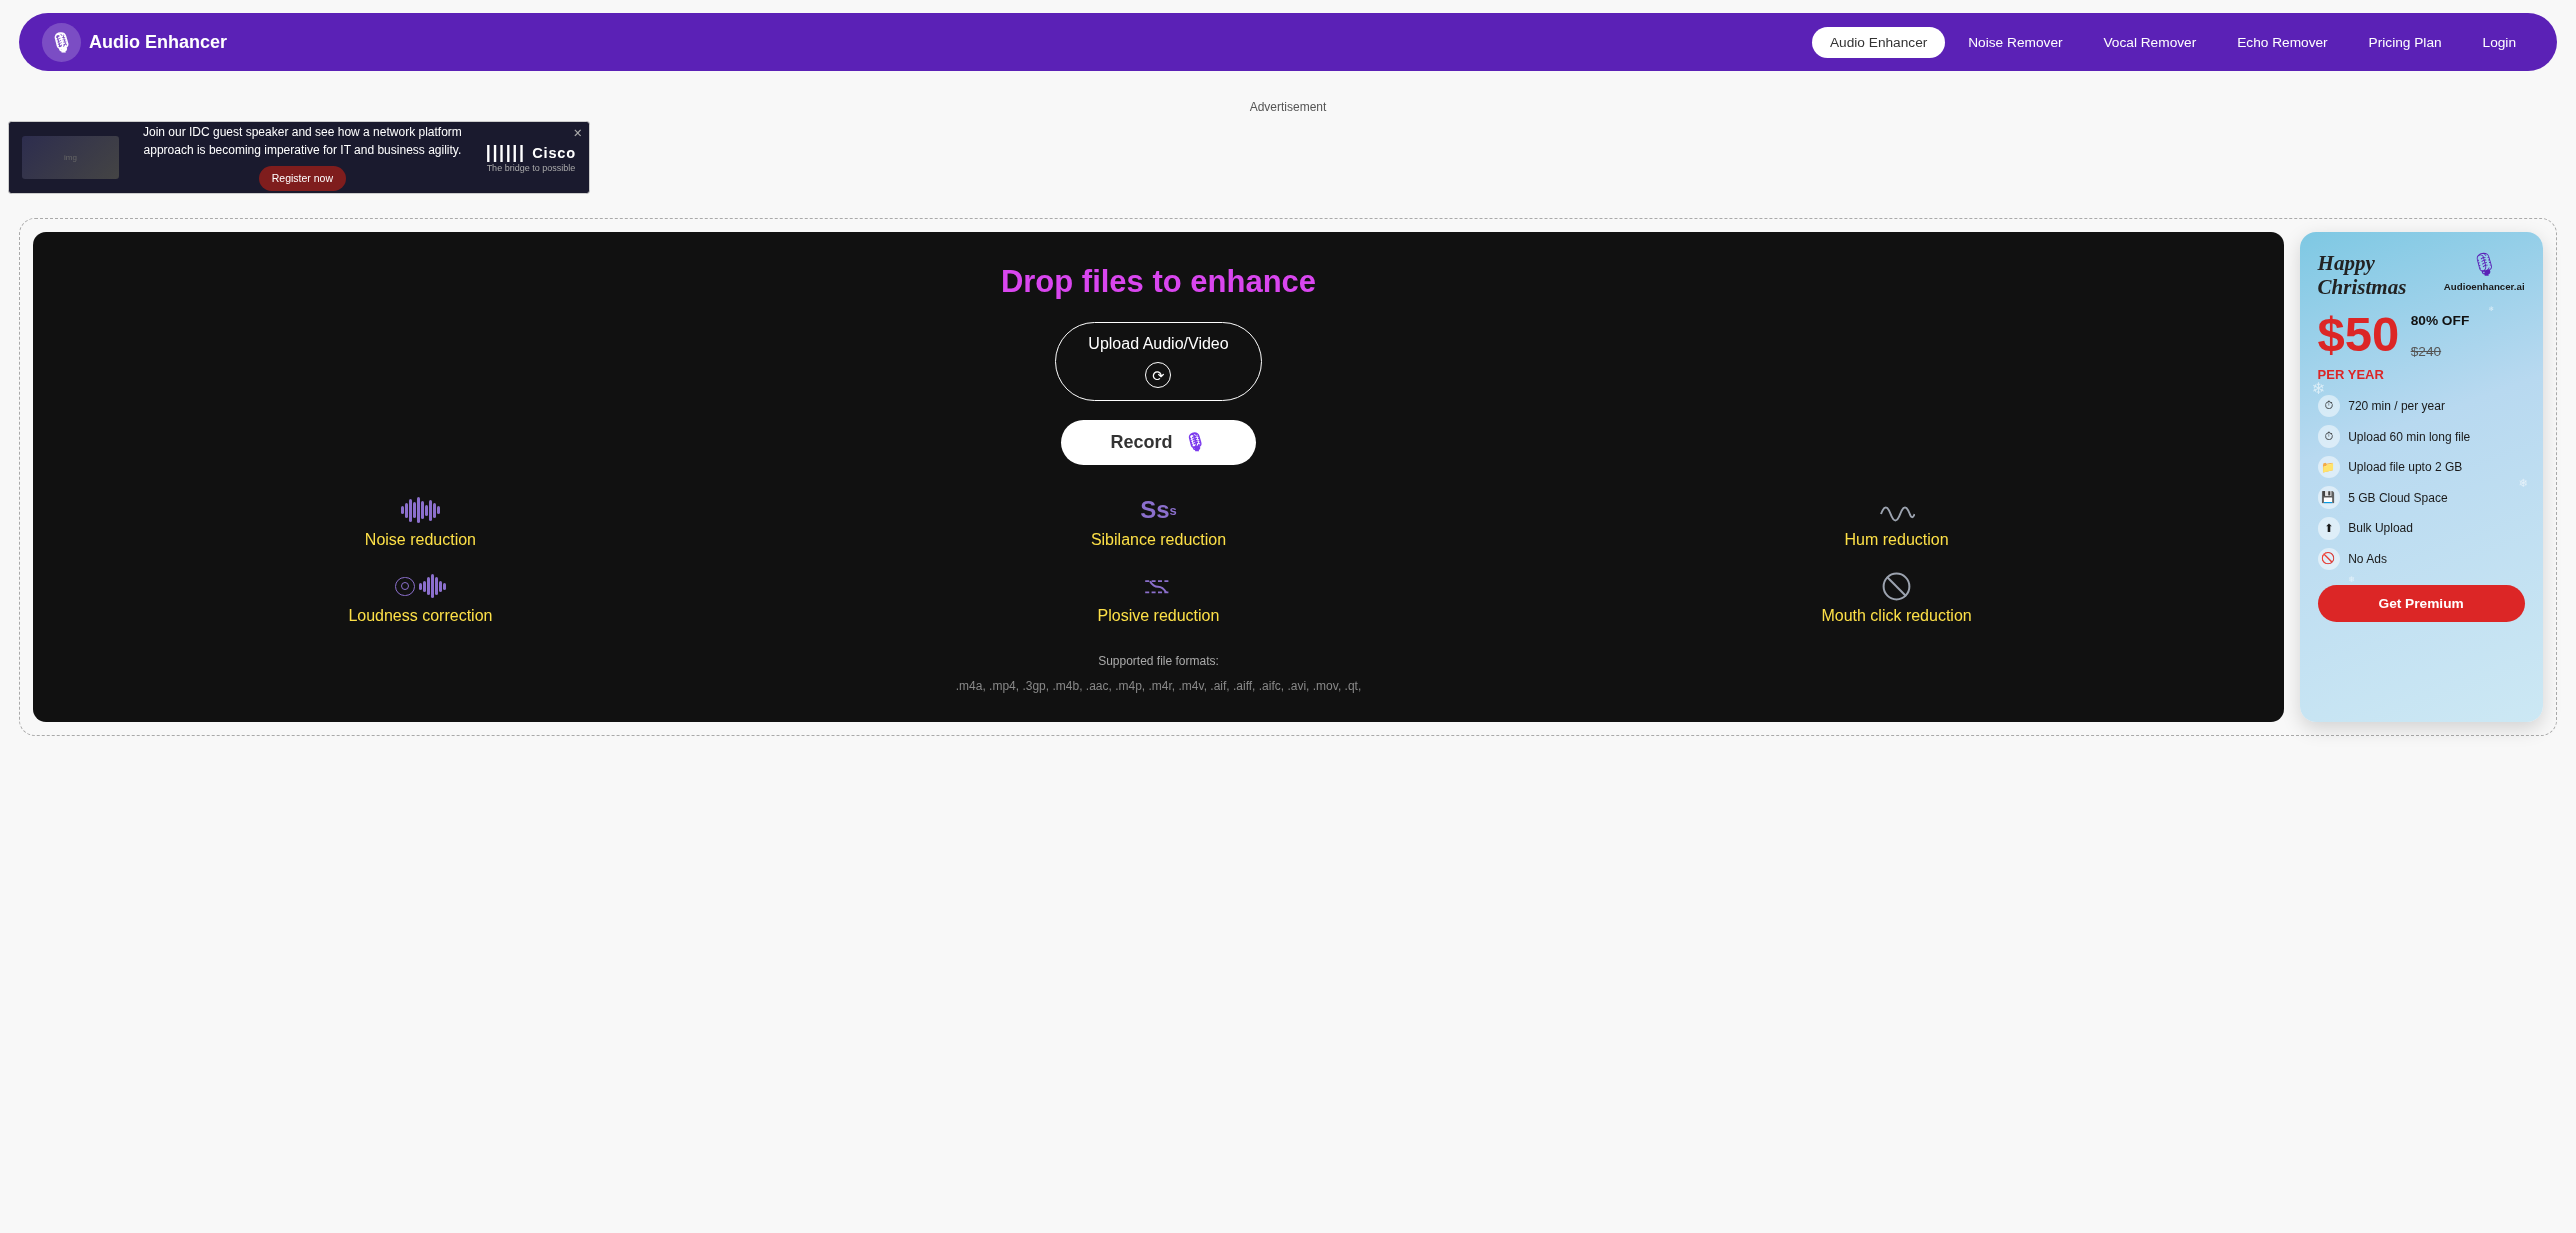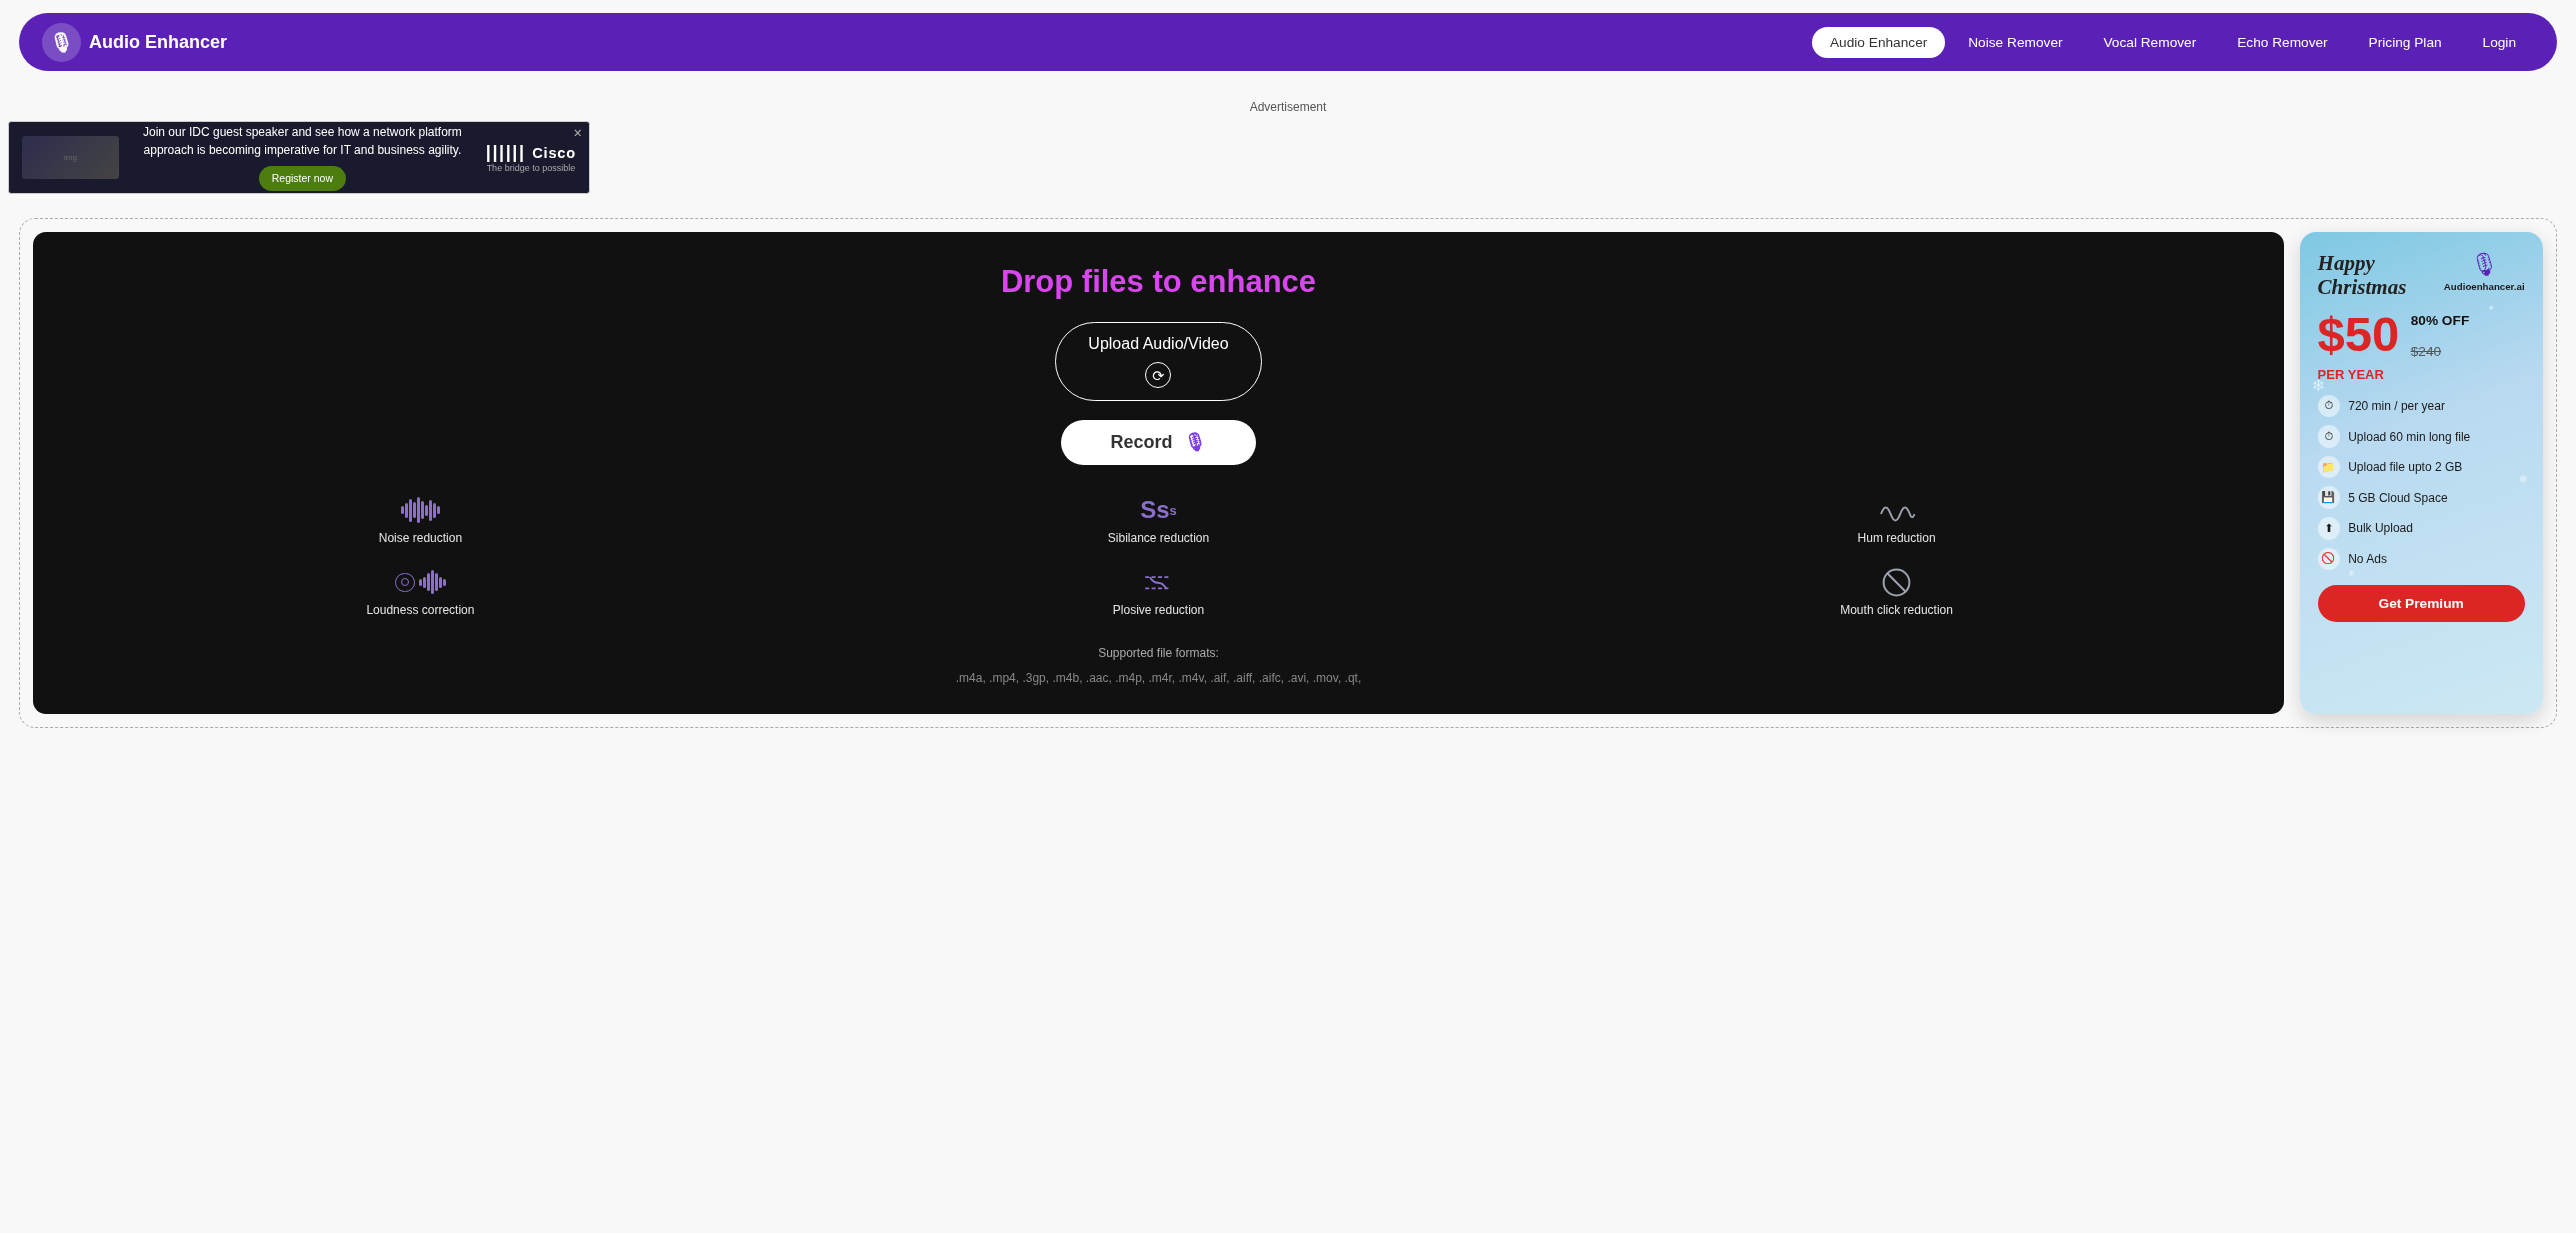--- a/index.html
+++ b/index.html
@@ -93,21 +93,21 @@
       color: #888;
       font-size: 9px;
     }
     .ad-banner-text {
       flex: 1;
       color: white;
       font-size: 12px;
       line-height: 1.5;
     }
     .ad-register-btn {
-      background: #4d7c0f;
+      background: #7f1d1d;
       color: white;
       padding: 4.9px 13px;
       border-radius: 16px;
       font-size: 10.5px;
       margin-top: 6.5px;
       display: inline-block;
       text-align: right;
     }
     .ad-cisco {
       display: flex;
@@ -231,22 +231,22 @@
       text-align: center;
     }
     .feature-icon {
       font-size: 22.6px;
       color: #8b6fcc;
       height: 29px;
       display: flex;
       align-items: center;
     }
     .feature-label {
-      font-size: 12px;
-      color: #e5e5e5;
+      font-size: 16px;
+      color: #fde047;
     }
 
     
     .wave-icon {
       display: inline-flex;
       align-items: center;
       gap: 1.6px;
     }
     .wave-bar {
       width: 2.4px;

